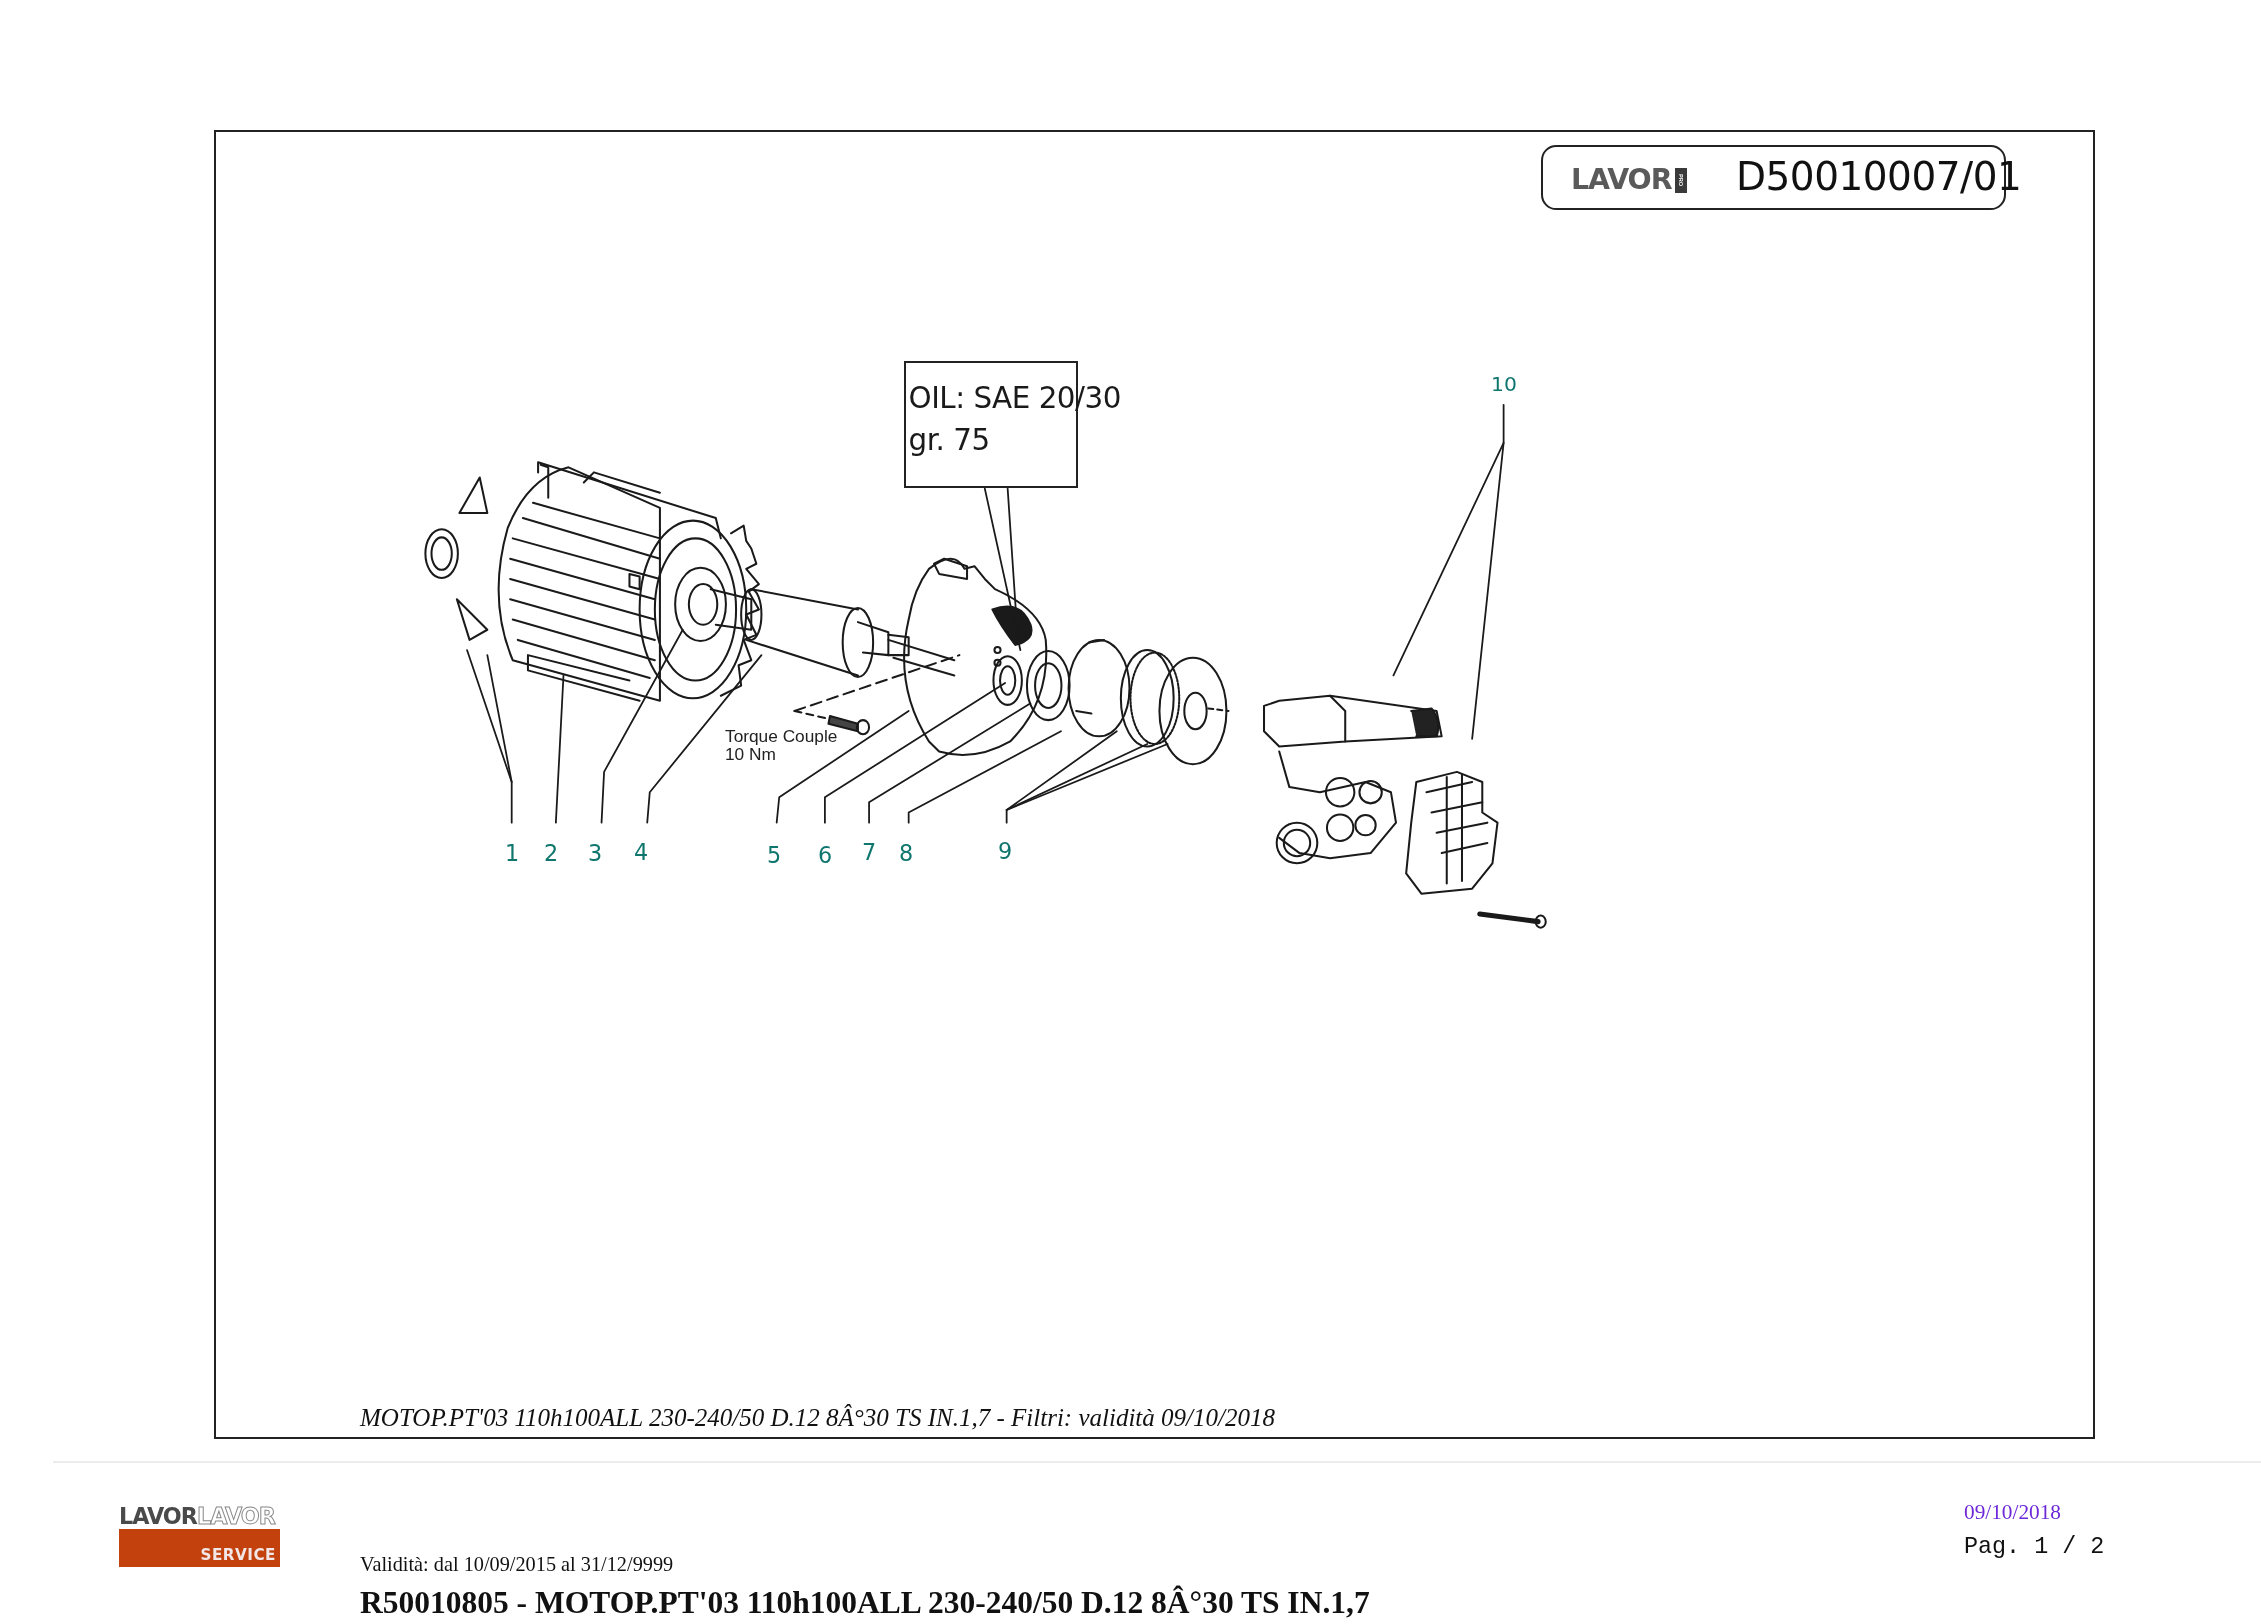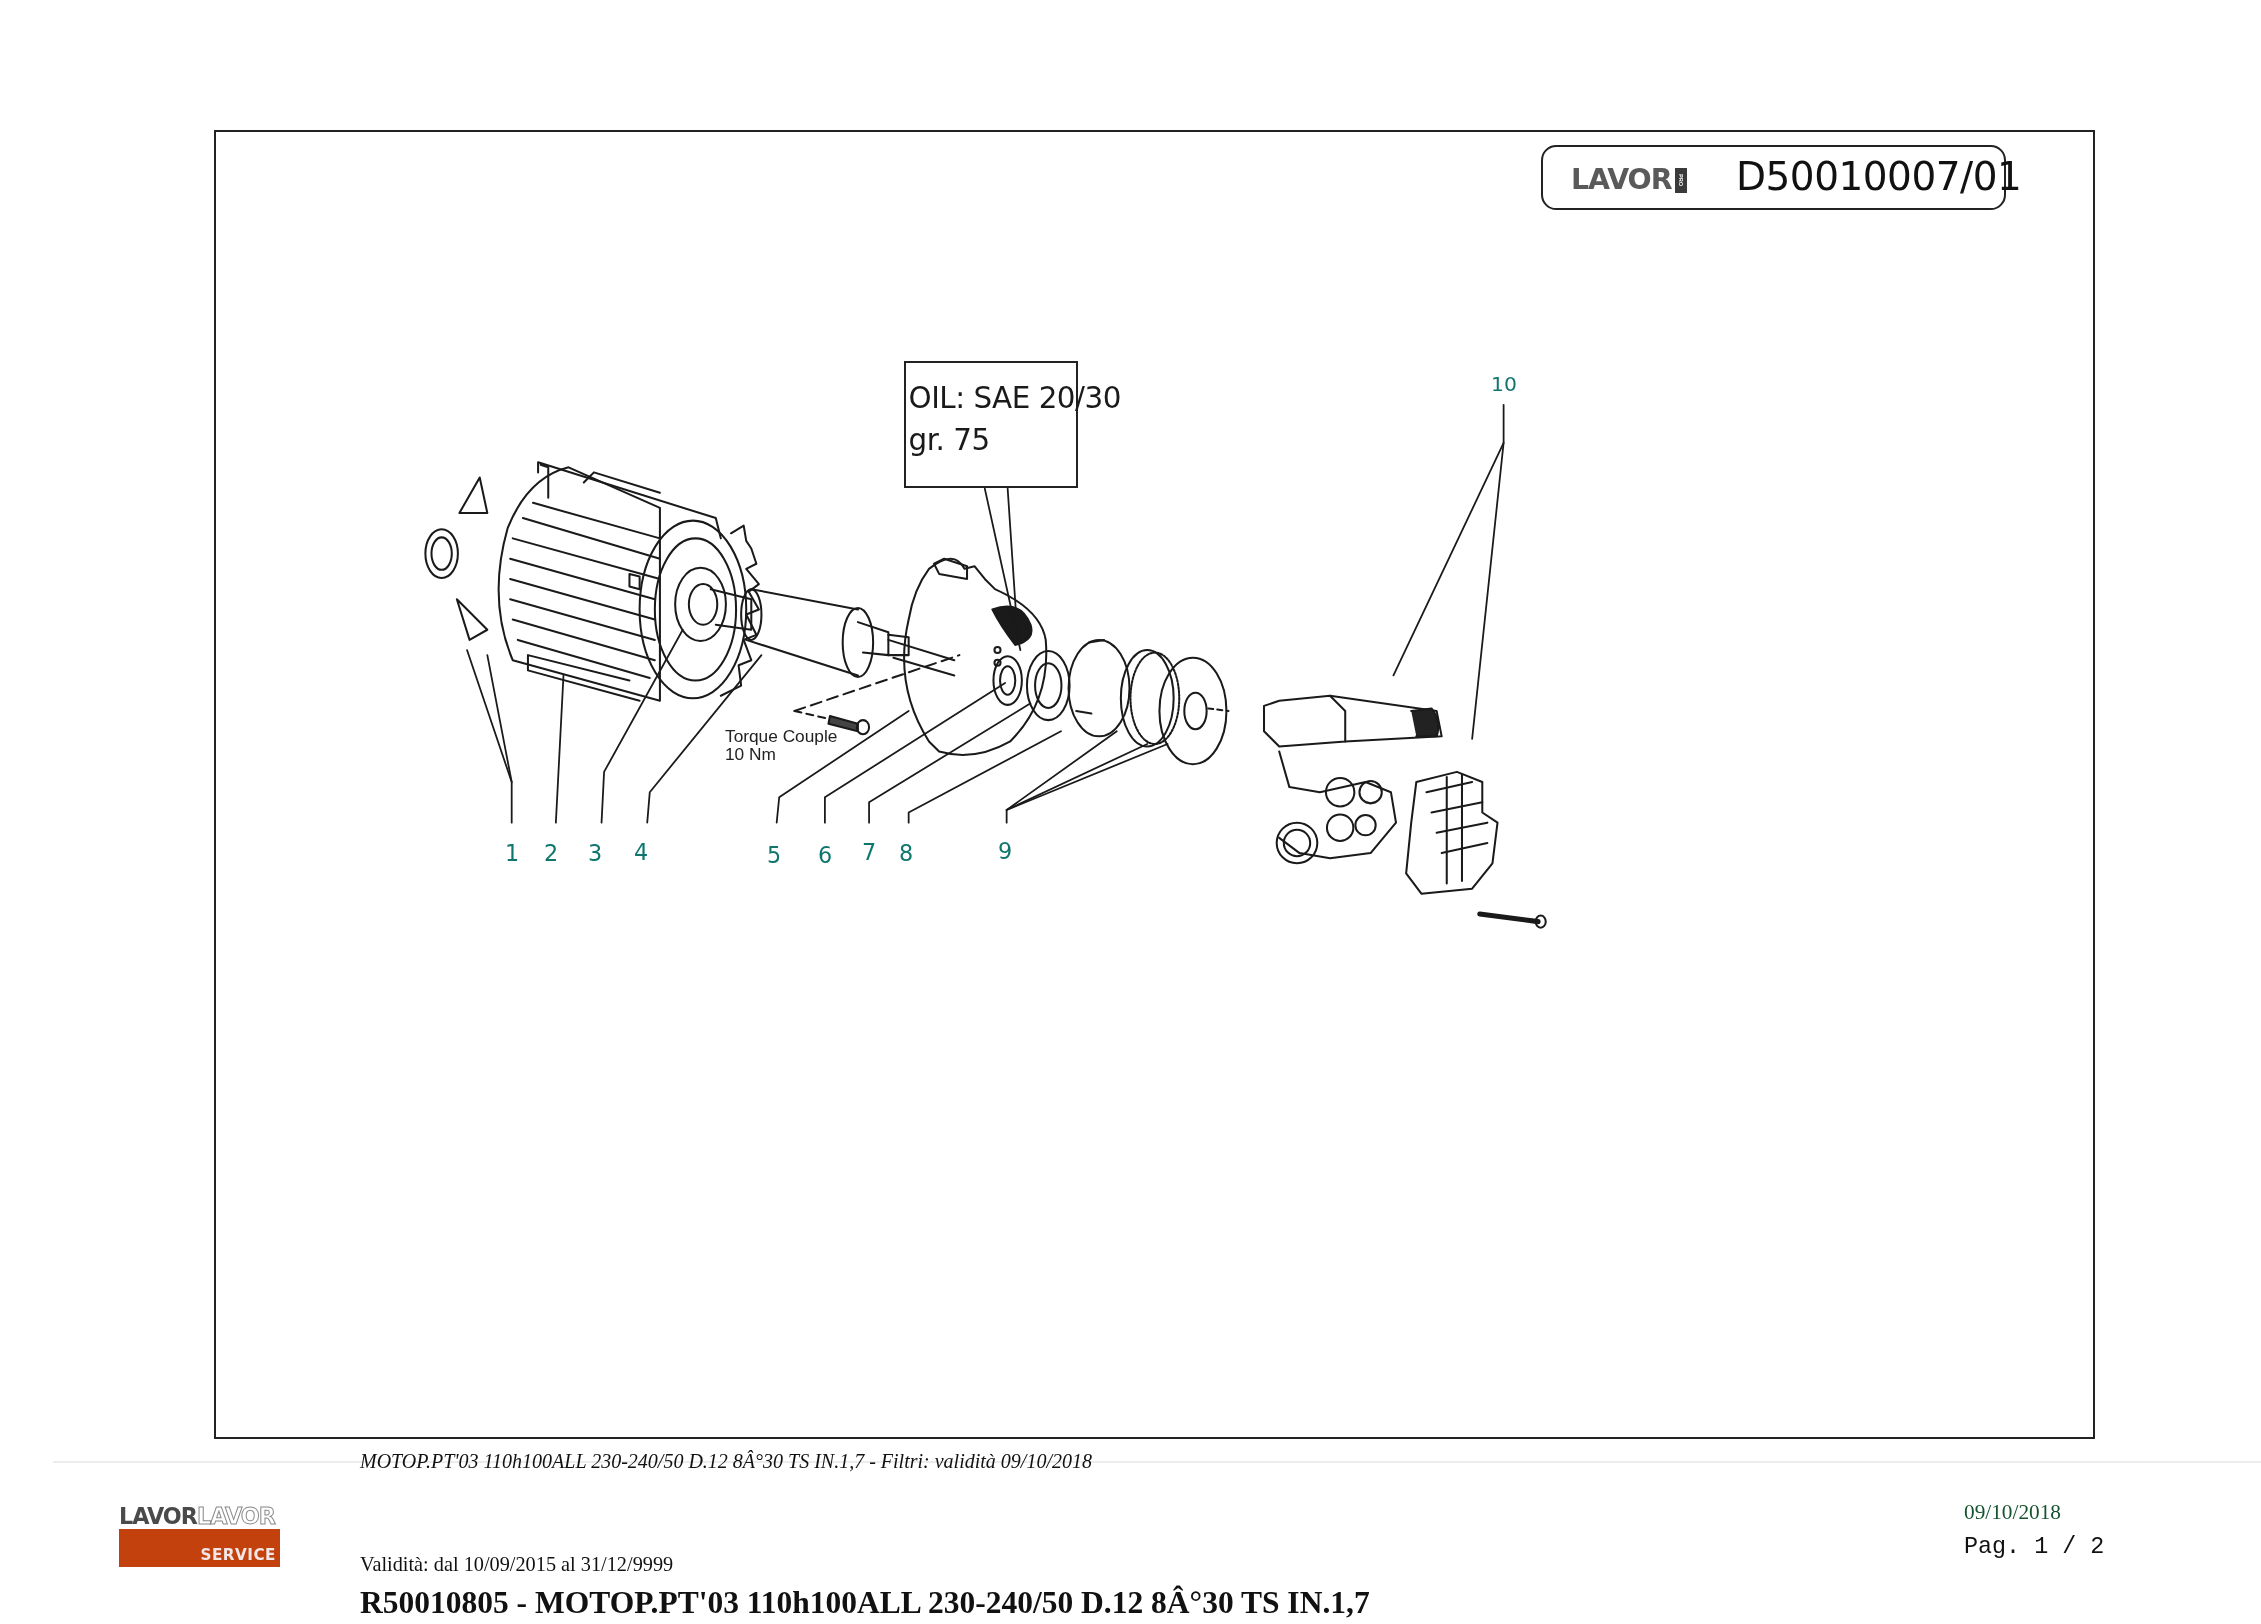--- a/index.html
+++ b/index.html
@@ -9,24 +9,24 @@
   .badge-logo{position:absolute;left:28px;top:19.3px;display:flex;align-items:center;}
   .badge-logo .word{font-family:"DejaVu Sans",sans-serif;font-weight:bold;font-size:28.4px;color:#5a5a5a;letter-spacing:-1px;line-height:1;}
   .badge-logo .pro{display:inline-block;width:12.2px;height:24.4px;background:#3a3a3a;margin-left:3px;color:#fff;font-size:5.6px;writing-mode:vertical-rl;text-align:center;line-height:12.2px;font-weight:bold;}
   .badge-code{position:absolute;left:193px;top:10.2px;font-family:"DejaVu Sans",sans-serif;font-size:39px;color:#111;letter-spacing:-0.5px;line-height:1;}
   svg.drawing{position:absolute;left:0;top:0;}
   .oilbox{position:absolute;left:904px;top:361px;width:174px;height:127px;border:2.5px solid #222;box-sizing:border-box;background:#fff;}
   .oil-line{position:absolute;left:2.5px;font-family:"DejaVu Sans",sans-serif;font-size:29.4px;color:#1a1a1a;line-height:1;white-space:nowrap;letter-spacing:-0.5px;}
   .callout{position:absolute;font-family:"DejaVu Sans",sans-serif;font-size:22.3px;color:#0f766e;line-height:1;transform:translateX(-50%);}
   .torque{position:absolute;left:725px;top:727px;font-family:"Liberation Sans",sans-serif;font-size:17.3px;line-height:18.3px;color:#222;}
   .sep{position:absolute;left:53px;top:1461px;width:2208px;height:1.5px;background:#ececec;}
-  .f-italic{position:absolute;left:360px;top:1450px;font-family:"Liberation Serif",serif;font-style:italic;font-size:20px;color:#111;white-space:nowrap;}
+  .f-italic{position:absolute;left:360px;top:1404px;font-family:"Liberation Serif",serif;font-style:italic;font-size:25px;color:#111;white-space:nowrap;}
   .f-title{position:absolute;left:360px;top:1555px;font-family:"Liberation Serif",serif;font-weight:bold;font-size:31.5px;color:#111;white-space:nowrap;margin-top:30px;}
   .f-valid{position:absolute;left:360px;top:1553px;font-family:"Liberation Serif",serif;font-size:20.3px;color:#111;white-space:nowrap;}
-  .f-date{position:absolute;left:1964px;top:1500px;font-family:"Liberation Serif",serif;font-size:21.3px;color:#14532d;}
+  .f-date{position:absolute;left:1964px;top:1500px;font-family:"Liberation Serif",serif;font-size:21.3px;color:#6d28d9;}
   .f-page{position:absolute;left:1964px;top:1534px;font-family:Liberation Mono, monospace;font-size:23.4px;color:#111;}
   .flogo{position:absolute;left:119px;top:1507px;width:161px;height:62px;}
   .flogo .top{height:20.3px;display:flex;align-items:flex-end;font-family:"DejaVu Sans",sans-serif;font-weight:bold;font-size:22.3px;line-height:1;letter-spacing:-1px;}
   .flogo .top .a{color:#4a4a4a;}
   .flogo .top .b{color:#fff;-webkit-text-stroke:1px #8a8a8a;}
   .flogo .bar{margin-top:2px;height:38px;background:#c2410c;position:relative;}
   .flogo .bar span{position:absolute;right:4.1px;bottom:3px;color:#f2e6e6;font-family:"DejaVu Sans",sans-serif;font-weight:bold;font-size:15.2px;letter-spacing:0.5px;}
 </style>
 </head>
 <body>

